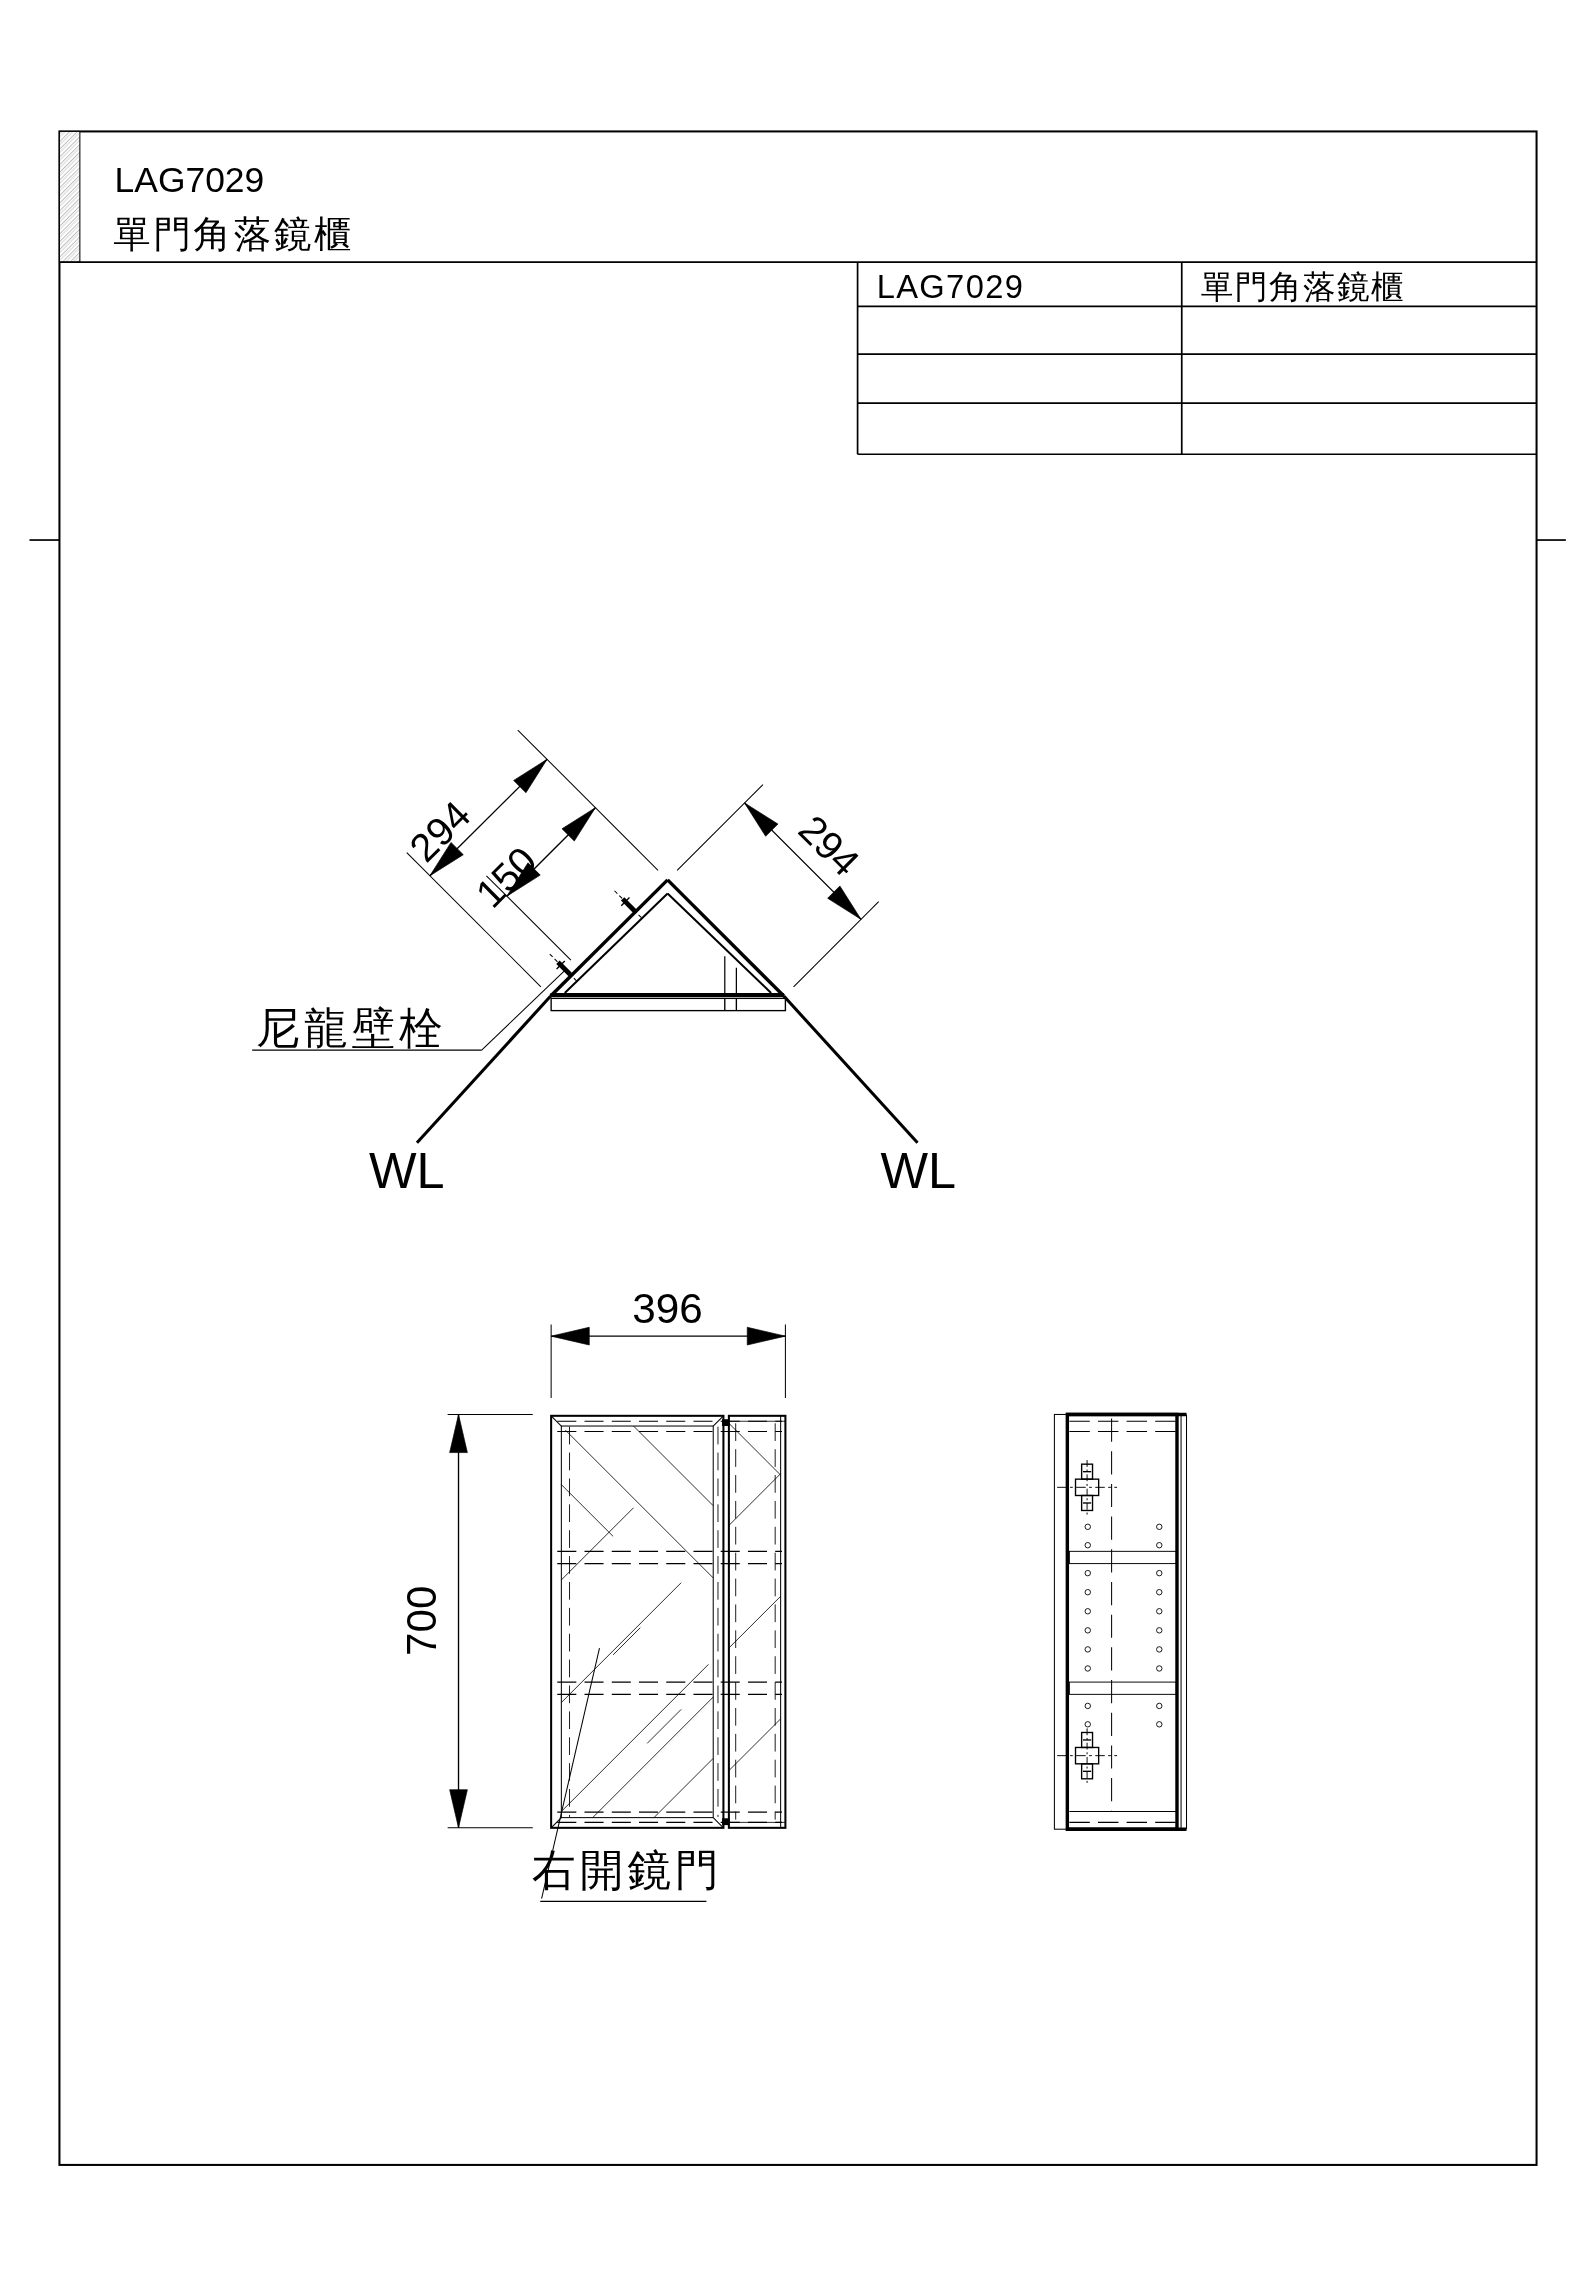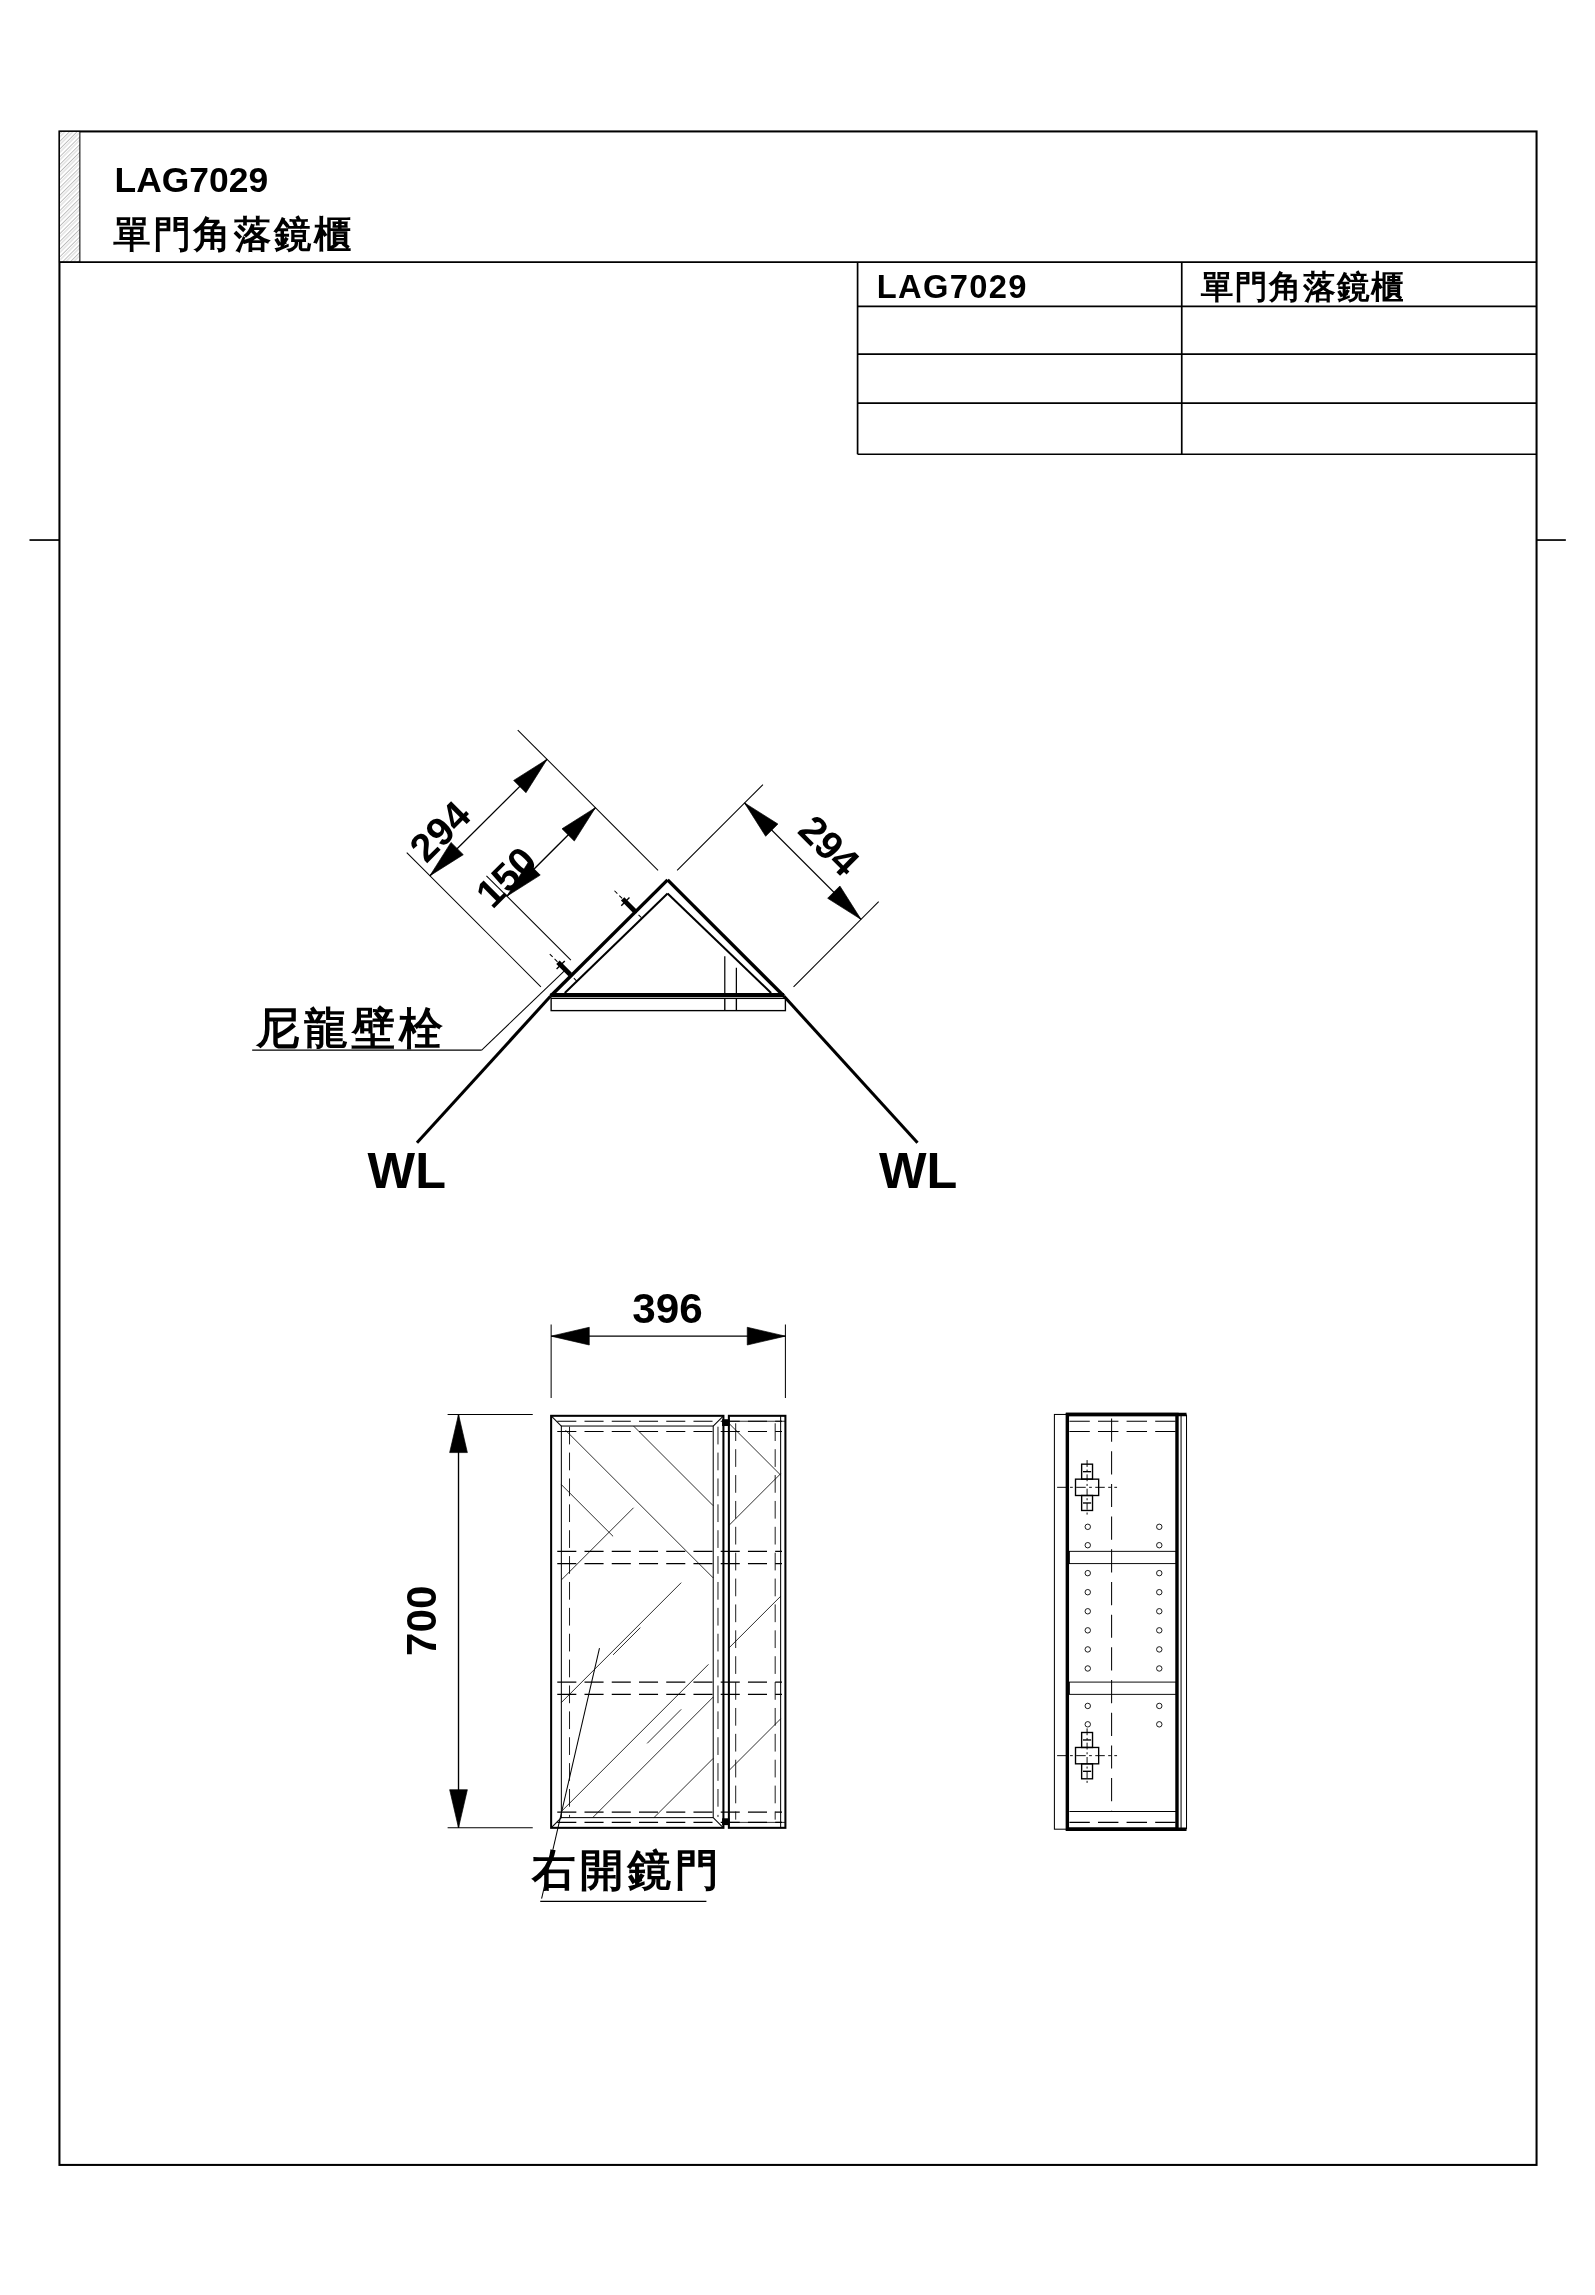--- a/index.html
+++ b/index.html
@@ -1,17 +1,17 @@
 <!DOCTYPE html>
 <html style="font-size:11px"><head>
 <meta charset="utf-8">
 <style>
   html,body{margin:0;padding:0;background:#ffffff;}
   body{font-family:"Liberation Sans","DejaVu Sans",sans-serif;}
-  .sheet{position:relative;width:1596px;height:2295px;background:#fff;overflow:hidden;font-weight:bold;}
+  .sheet{position:relative;width:1596px;height:2295px;background:#fff;overflow:hidden;}
   svg{position:absolute;left:0;top:0;}
   text{fill:#000;}
   .t-title{font-size:52px;}
   .t-subtitle{font-size:55px;letter-spacing:4px;}
   .t-table{font-size:48px;letter-spacing:2px;}
   .t-dim{font-size:62px;}
   .t-dim45{font-size:58px;}
   .t-wl{font-size:74px;}
   .t-anno{font-size:64px;letter-spacing:6px;}
 </style>

